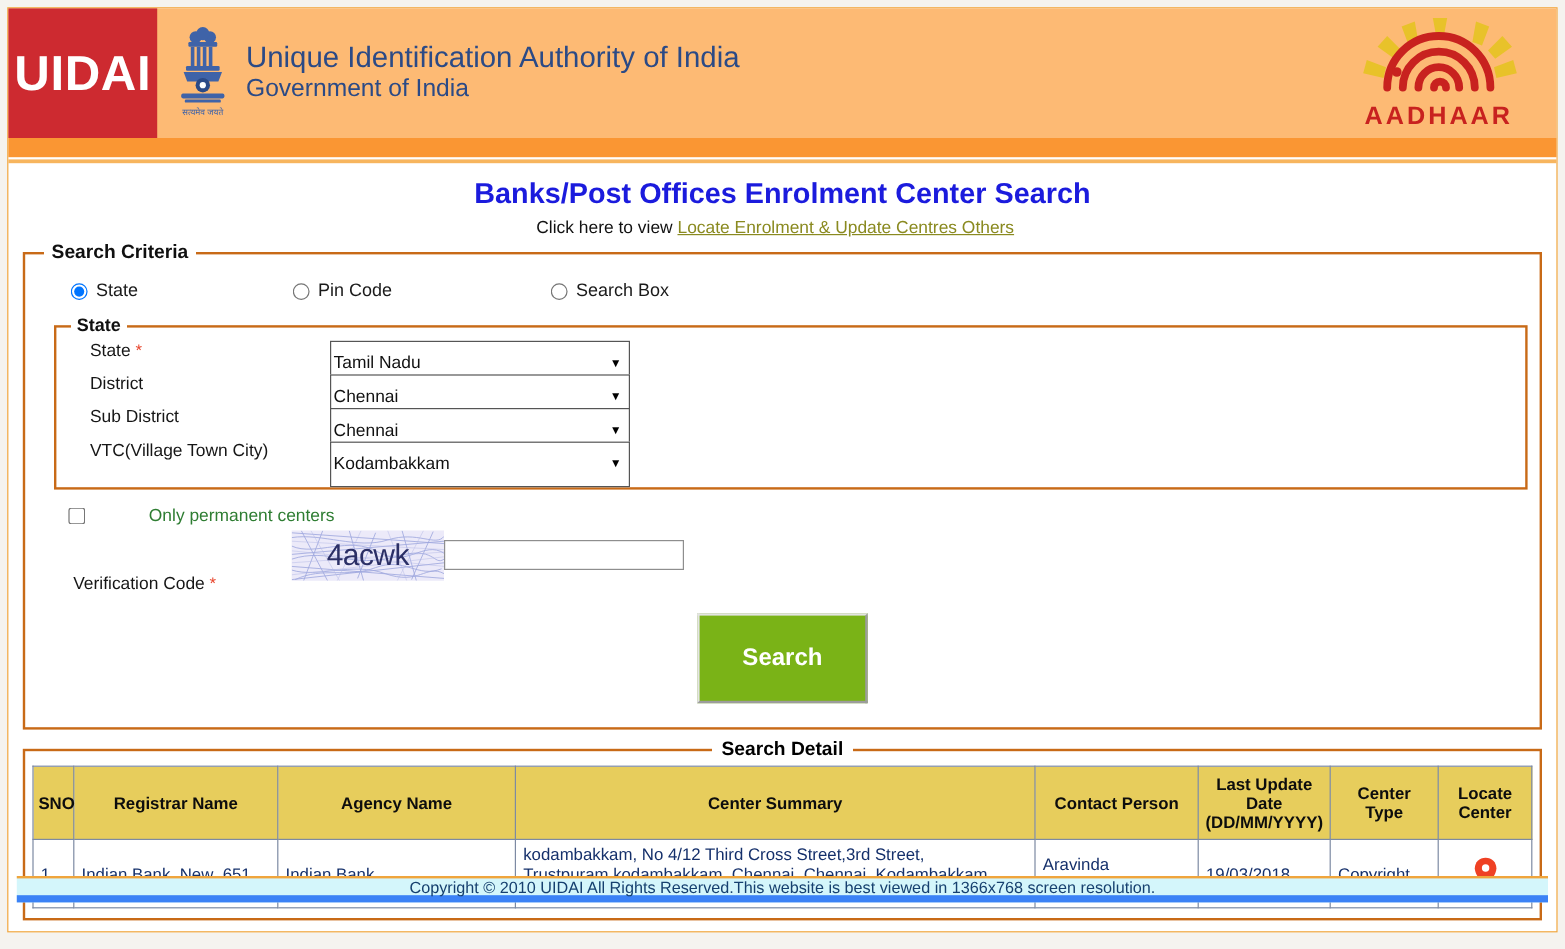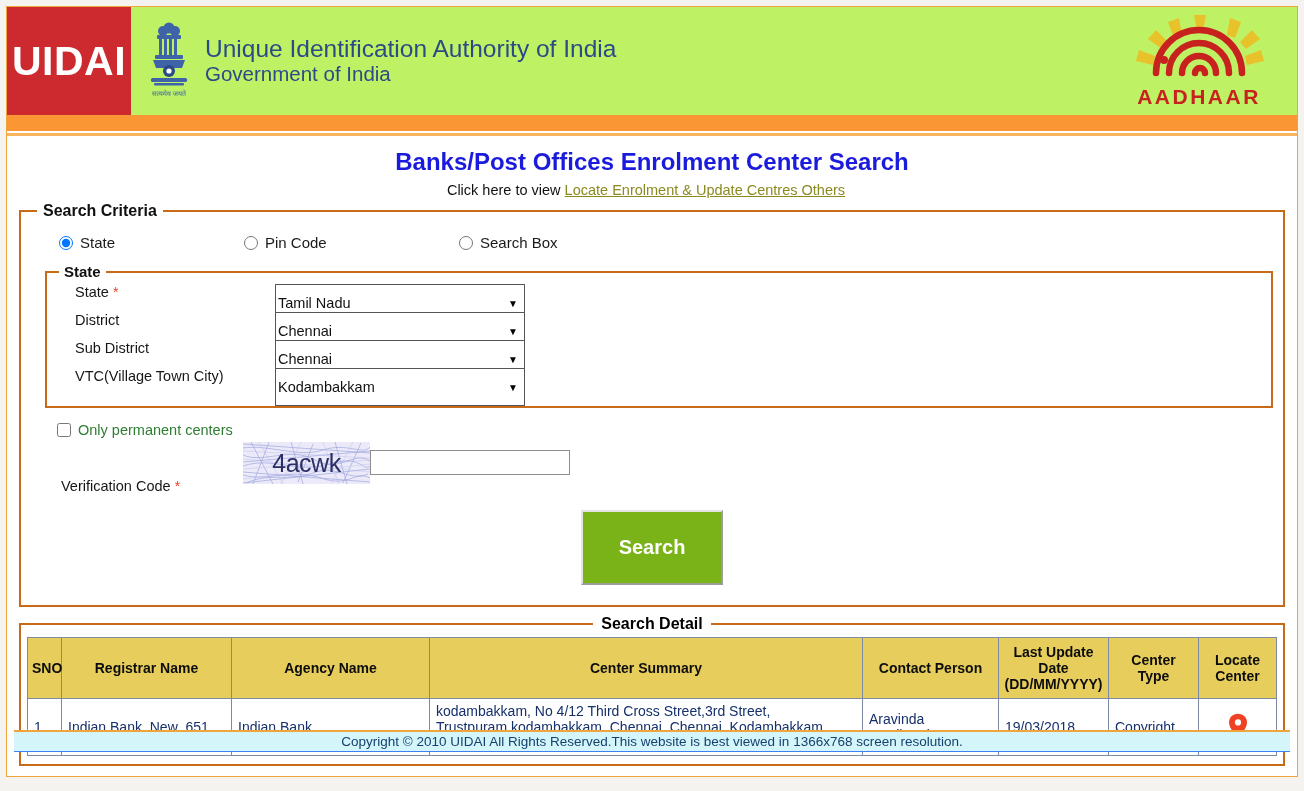--- a/index.html
+++ b/index.html
@@ -19,21 +19,21 @@
     left: 6px; top: 6px;
     width: 1292px; height: 771px;
     border: 1px solid #f0a53c;
     background: #ffffff;
   }
 
   
   .header {
     position: relative;
     height: 108px;
-    background: #bef264;
+    background: #fdba74;
     display: flex;
     align-items: stretch;
   }
   .uidai-logo {
     width: 124px;
     background: #cd2a30;
     display: flex; align-items: center; justify-content: center;
     flex: none;
   }
   .uidai-logo-text {
@@ -169,20 +169,21 @@
     transform: translateY(-50%);
     pointer-events: none;
     font-size: 10px; color: #000;
   }
 
   .perm-row {
     display: flex; align-items: center;
     padding: 14px 0 0 26px;
     font-size: 14.5px;
     color: #2e7d32;
+    gap: 46px;
   }
 
   .vcode-row {
     display: flex; align-items: flex-start;
     padding: 4px 0 0 0;
   }
   .vcode-label {
     width: 212px;
     padding-left: 30px;
     font-size: 14.5px;
@@ -271,21 +272,21 @@
   td.c-locate { text-align: center; }
   .pin-icon { display: inline-block; }
 
   
   .footer {
     position: absolute;
     left: 7px; right: 7px; bottom: 24px;
     height: 22px;
     background: #d4f6fb;
     border-top: 2px solid #f0a53c;
-    border-bottom: 1px solid #3b82f6;
+    border-bottom: 6px solid #3b82f6;
     display: flex; align-items: center; justify-content: center;
     font-size: 13.5px;
     color: #16406f;
     font-family: "Liberation Sans", sans-serif;
   }
 </style>
 </head>
 <body>
 
 <div id="page">

